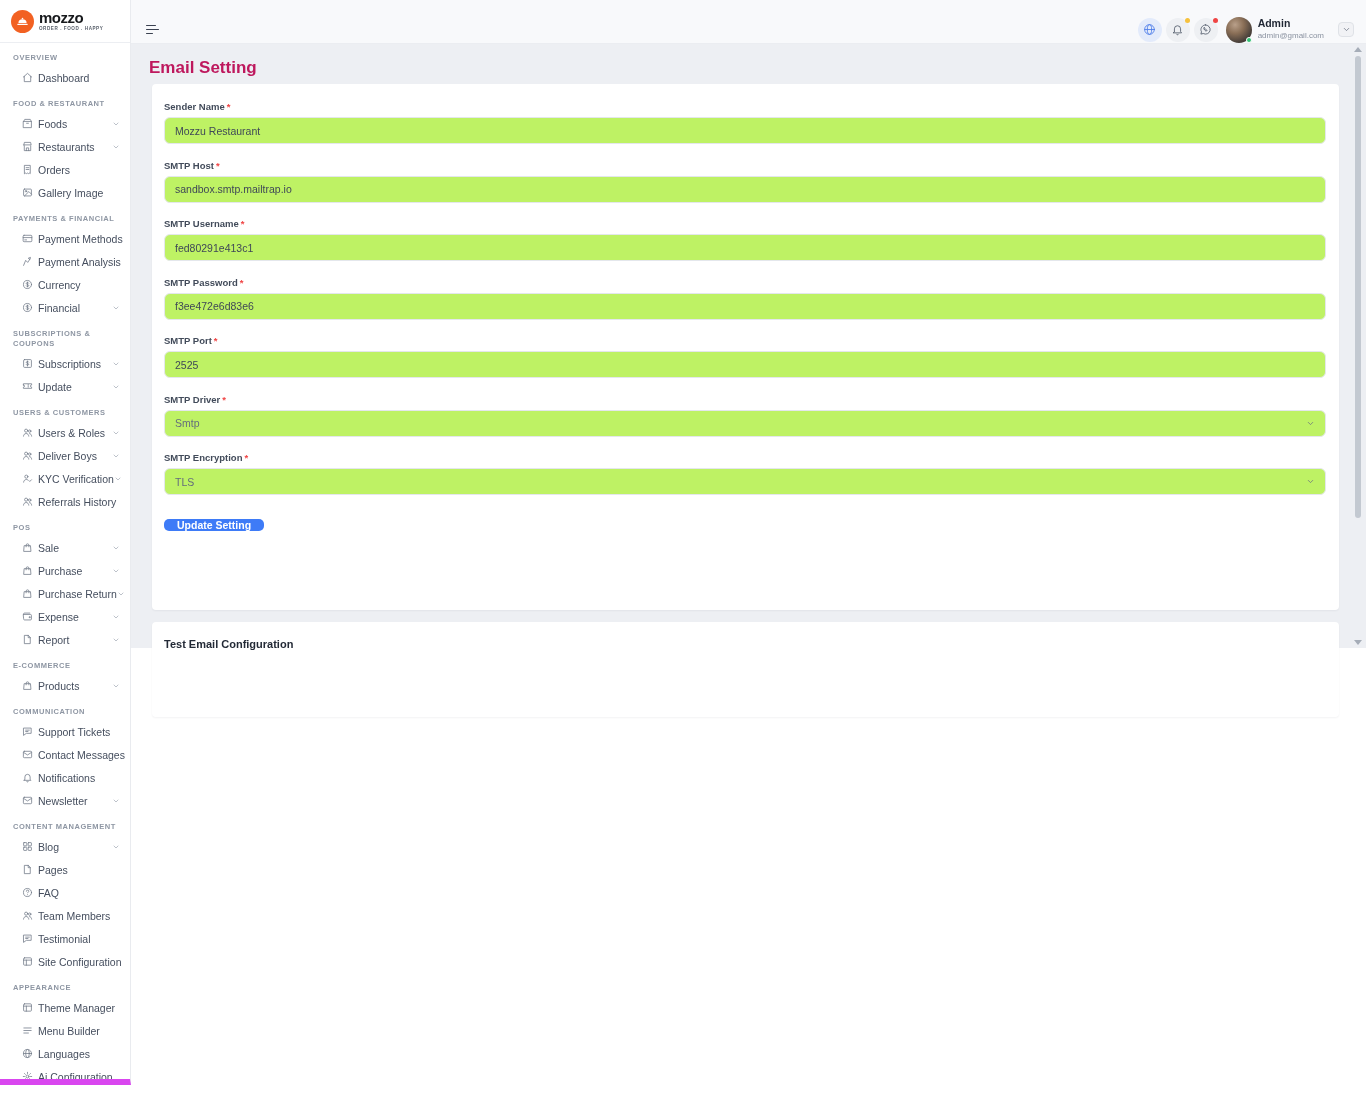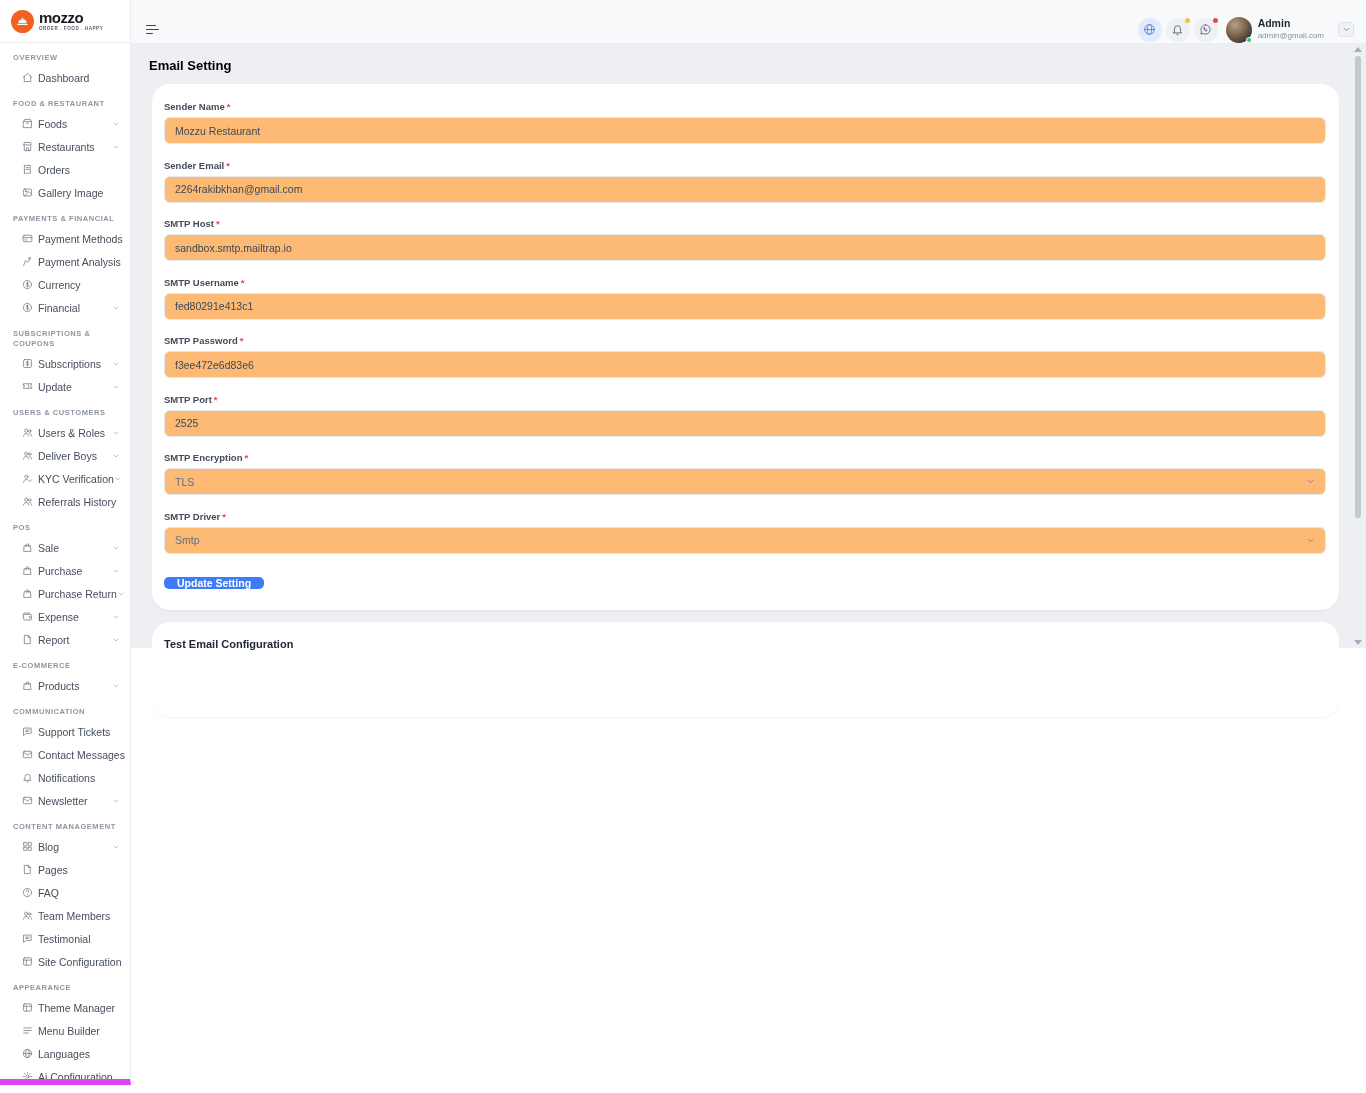--- a/index.html
+++ b/index.html
@@ -76,34 +76,34 @@
     border:1px solid #dfe2e7; border-radius:4px;
     display:flex; align-items:center; justify-content:center; cursor:pointer;
   }
   .caret-box svg { width:9px; height:9px; stroke:#6a7280; fill:none; stroke-width:2; stroke-linecap:round; stroke-linejoin:round; }
   
   .main-bg {
     position:absolute; left:131px; top:44px; width:1235px; height:604px;
     background:#edeff3; z-index:1;
   }
   .page-title {
-    position:absolute; left:18px; top:14px; font-size:13px; font-weight:700; color:#000000;
+    position:absolute; left:18px; top:14px; font-size:17px; font-weight:700; color:#be185d;
   }
   .card {
-    position:absolute; background:#ffffff; border-radius:18px;
+    position:absolute; background:#ffffff; border-radius:4px;
     box-shadow:0 1px 2px rgba(16,24,40,0.05);
   }
   .card-1 { left:21px; top:40px; width:1187px; height:526px; padding:17px 13px 0 12px; }
   .card-2 { left:152px; top:622px; width:1187px; height:95px; padding:16px 13px 0 12px; z-index:2; }
   .card-2-title { font-size:11px; font-weight:700; color:#232a36; }
   .field { margin-bottom:15.5px; }
   .field-label { display:block; font-size:9.5px; font-weight:600; color:#424b5a; margin-bottom:5px; }
   .field-label .req { color:#f04444; margin-left:2px; }
   .field-box {
-    height:27px; border:1px solid #e4e7ec; border-radius:6px; background:#fdba74;
+    height:27px; border:1px solid #e4e7ec; border-radius:6px; background:#bef264;
     display:flex; align-items:center; padding:0 10px; font-size:10.5px; color:#3f4857;
   }
   .field-box.select { color:#646d7c; cursor:pointer; }
   .field-box.select .sel-chev { margin-left:auto; display:flex; }
   .field-box.select .sel-chev svg { width:9px; height:9px; stroke:#6b7280; fill:none; stroke-width:2; stroke-linecap:round; stroke-linejoin:round; }
   .submit-btn {
     margin-top:8px; display:inline-block; background:#3e7bf7; color:#ffffff;
     font-size:10.5px; font-weight:600; font-family:inherit;
     border:none; border-radius:5px; padding:0 13px; cursor:pointer;
   }
@@ -619,26 +619,20 @@
 
 <div class="main-bg">
   <h1 class="page-title">Email Setting</h1>
 
   <section class="card card-1">
     <div id="form-fields">
         <div class="field">
           <label class="field-label"><span>Sender Name</span><span class="req">*</span></label>
           <div class="field-box">
             <span>Mozzu Restaurant</span>
-          </div>
-        </div>
-        <div class="field">
-          <label class="field-label"><span>Sender Email</span><span class="req">*</span></label>
-          <div class="field-box">
-            <span>2264rakibkhan@gmail.com</span>
           </div>
         </div>
         <div class="field">
           <label class="field-label"><span>SMTP Host</span><span class="req">*</span></label>
           <div class="field-box">
             <span>sandbox.smtp.mailtrap.io</span>
           </div>
         </div>
         <div class="field">
           <label class="field-label"><span>SMTP Username</span><span class="req">*</span></label>
@@ -652,34 +646,34 @@
             <span>f3ee472e6d83e6</span>
           </div>
         </div>
         <div class="field">
           <label class="field-label"><span>SMTP Port</span><span class="req">*</span></label>
           <div class="field-box">
             <span>2525</span>
           </div>
         </div>
         <div class="field">
-          <label class="field-label"><span>SMTP Encryption</span><span class="req">*</span></label>
+          <label class="field-label"><span>SMTP Driver</span><span class="req">*</span></label>
           <div class="field-box select">
-            <span>TLS</span>
+            <span>Smtp</span>
             <span class="sel-chev">
               <svg viewBox="0 0 24 24">
                 <path d="M6 9l6 6 6-6"></path>
               </svg>
             </span>
           </div>
         </div>
         <div class="field">
-          <label class="field-label"><span>SMTP Driver</span><span class="req">*</span></label>
+          <label class="field-label"><span>SMTP Encryption</span><span class="req">*</span></label>
           <div class="field-box select">
-            <span>Smtp</span>
+            <span>TLS</span>
             <span class="sel-chev">
               <svg viewBox="0 0 24 24">
                 <path d="M6 9l6 6 6-6"></path>
               </svg>
             </span>
           </div>
         </div>
       </div>
     <button class="submit-btn">Update Setting</button>
   </section>

